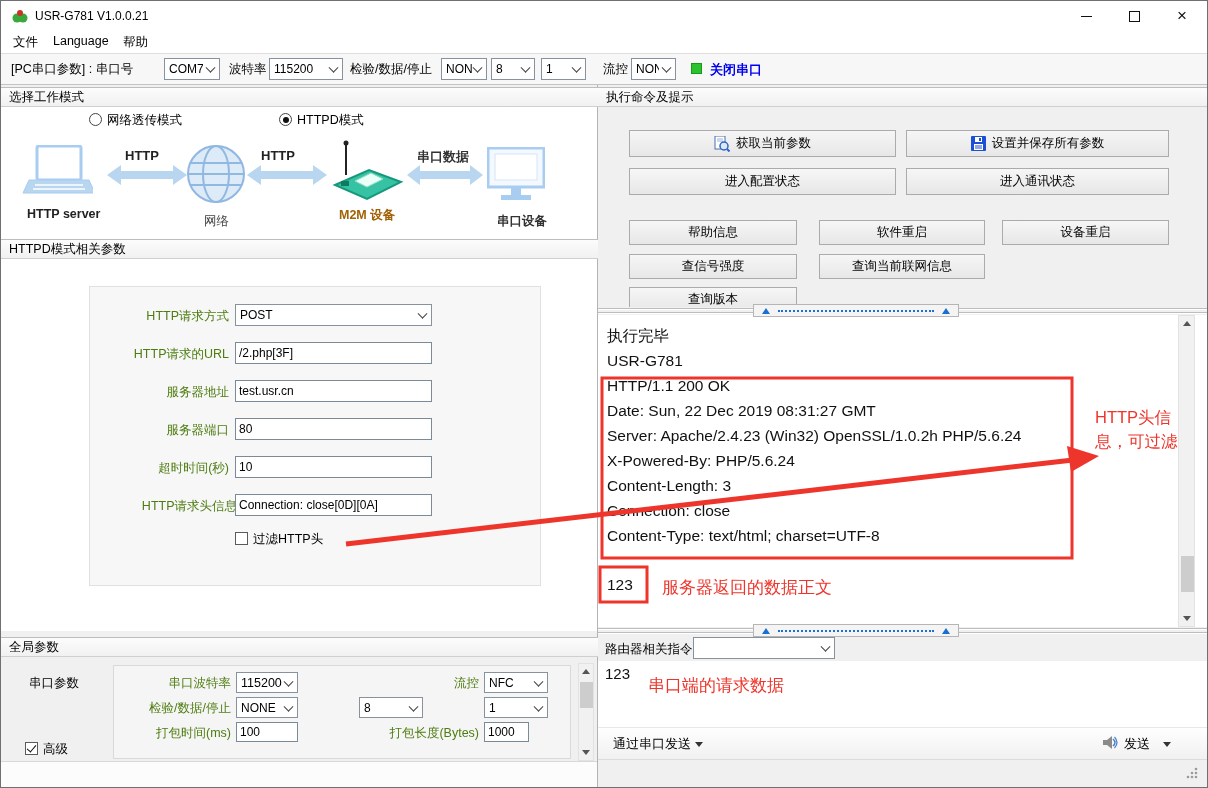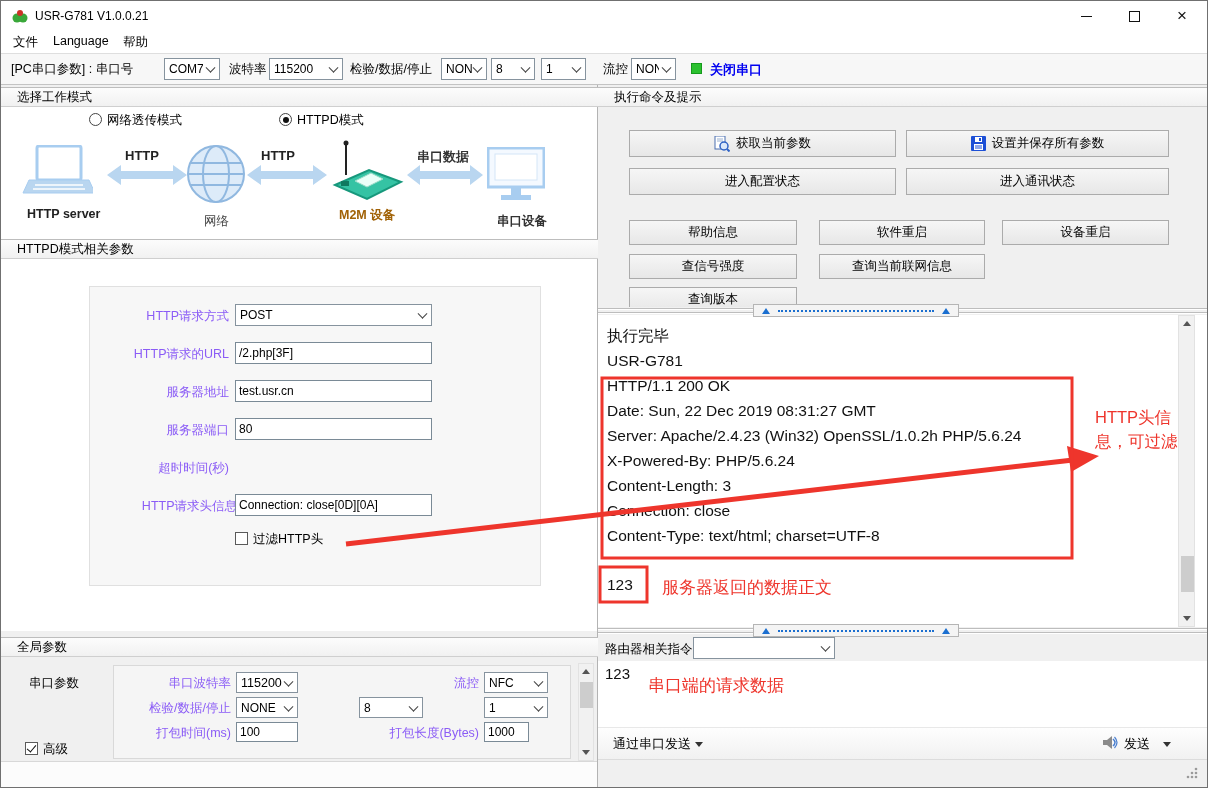--- a/index.html
+++ b/index.html
@@ -8,28 +8,28 @@
   .nw{white-space:nowrap;}
   
   .titlebar{left:0;top:0;width:100%;height:30px;background:#ffffff;}
   .title-text{left:34px;top:8px;font-size:12px;color:#000;}
   .wbtn{top:0;width:46px;height:30px;display:flex;align-items:center;justify-content:center;background:#fff;color:#111;}
   .menubar{left:0;top:30px;width:100%;height:22px;background:#ffffff;}
   .mitem{top:3px;font-size:12.5px;color:#000;}
   .toolbar{left:0;top:52px;width:100%;height:32px;background:#f7f7f7;border-top:1px solid #dedede;border-bottom:1px solid #c3c3c3;}
   .tlabel{font-size:12.5px;color:#000;top:60px;}
   
-  .ghdr{height:20px;background:linear-gradient(#fcfcfc,#f1f1f1);border-top:1px solid #bdbdbd;border-bottom:1px solid #cfcfcf;display:flex;align-items:center;padding-left:16px;font-size:12.5px;color:#000;}
+  .ghdr{height:20px;background:linear-gradient(#fcfcfc,#f1f1f1);border-top:1px solid #bdbdbd;border-bottom:1px solid #cfcfcf;display:flex;align-items:center;padding-left:8px;font-size:12.5px;color:#000;}
   
   .combo{background:#fff;border:1px solid #86939e;font-size:12px;display:flex;align-items:center;padding:0 16px 0 4px;overflow:hidden;}
   .combo .cv{white-space:nowrap;overflow:hidden;}
   .chev{position:absolute;right:5px;top:50%;width:6px;height:6px;border-right:1.4px solid #444;border-bottom:1.4px solid #444;transform:translateY(-68%) rotate(45deg);}
   .tin{background:#fff;border:1px solid #7a8a96;font-size:12px;padding:0 3px;font-family:inherit;color:#000;}
   .btn{background:linear-gradient(#f6f6f6,#e7e7e7);border:1px solid #ababab;font-size:12.5px;color:#000;display:flex;align-items:center;justify-content:center;gap:6px;margin-top:15px;}
-  .flabel{font-size:12.5px;color:#8b5cf6;text-align:right;white-space:nowrap;}
+  .flabel{font-size:12.5px;color:#4d7c0f;text-align:right;white-space:nowrap;}
   .radio{width:13px;height:13px;border:1px solid #444;border-radius:50%;background:#fff;}
   .radio.on::after{content:"";position:absolute;left:2.5px;top:2.5px;width:6px;height:6px;border-radius:50%;background:#111;}
   .cb{width:13px;height:13px;border:1px solid #5a5a5a;background:#fff;}
   .cb.on::after{content:"";position:absolute;left:3px;top:0;width:4px;height:8px;border-right:1.8px solid #111;border-bottom:1.8px solid #111;transform:rotate(40deg);}
   .cblabel{font-size:12.5px;color:#000;}
   
   .logline{font-size:15.5px;line-height:25px;white-space:nowrap;color:#111;}
   .red{color:#ee352c;}
   
   .sb{background:#f1f1f1;border:1px solid #e2e2e2;}
@@ -178,20 +178,21 @@
   <span class="abs flabel" style="left:0;top:345px;width:228px">HTTP请求的URL</span>
   <input class="abs tin" style="left: 234px; top: 341px; width: 197px; height: 22px;" value="/2.php[3F]">
 
   <span class="abs flabel" style="left:0;top:383px;width:228px">服务器地址</span>
   <input class="abs tin" style="left: 234px; top: 379px; width: 197px; height: 22px;" value="test.usr.cn">
 
   <span class="abs flabel" style="left:0;top:421px;width:228px">服务器端口</span>
   <input class="abs tin" style="left: 234px; top: 417px; width: 197px; height: 22px;" value="80">
 
   <span class="abs flabel" style="left:0;top:459px;width:228px">超时时间(秒)</span>
+  <input class="abs tin" style="left: 234px; top: 455px; width: 197px; height: 22px;" value="10">
 
   <span class="abs flabel" style="left:8px;top:497px;width:228px">HTTP请求头信息</span>
   <input class="abs tin" style="left: 234px; top: 493px; width: 197px; height: 22px;" value="Connection: close[0D][0A]">
 
   <div class="abs cb" style="left:234px;top:531px"></div>
   <span class="abs cblabel nw" style="left:252px;top:530px">过滤HTTP头</span>
 
   <div class="abs ghdr" style="left:0;top:636px;width:597px">
       <span>全局参数</span>
     </div>

